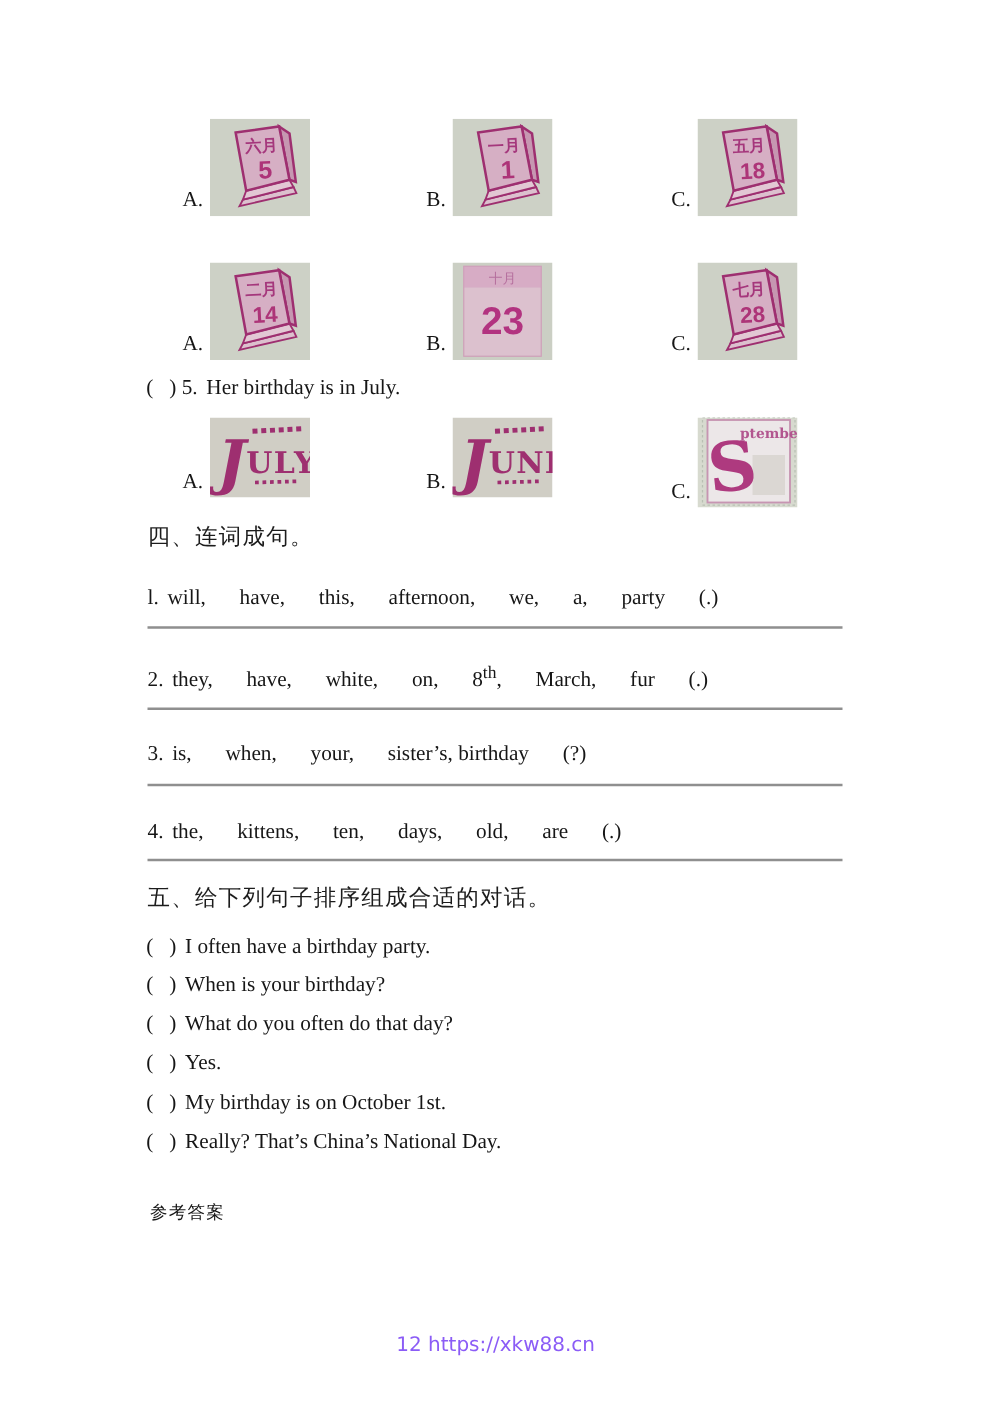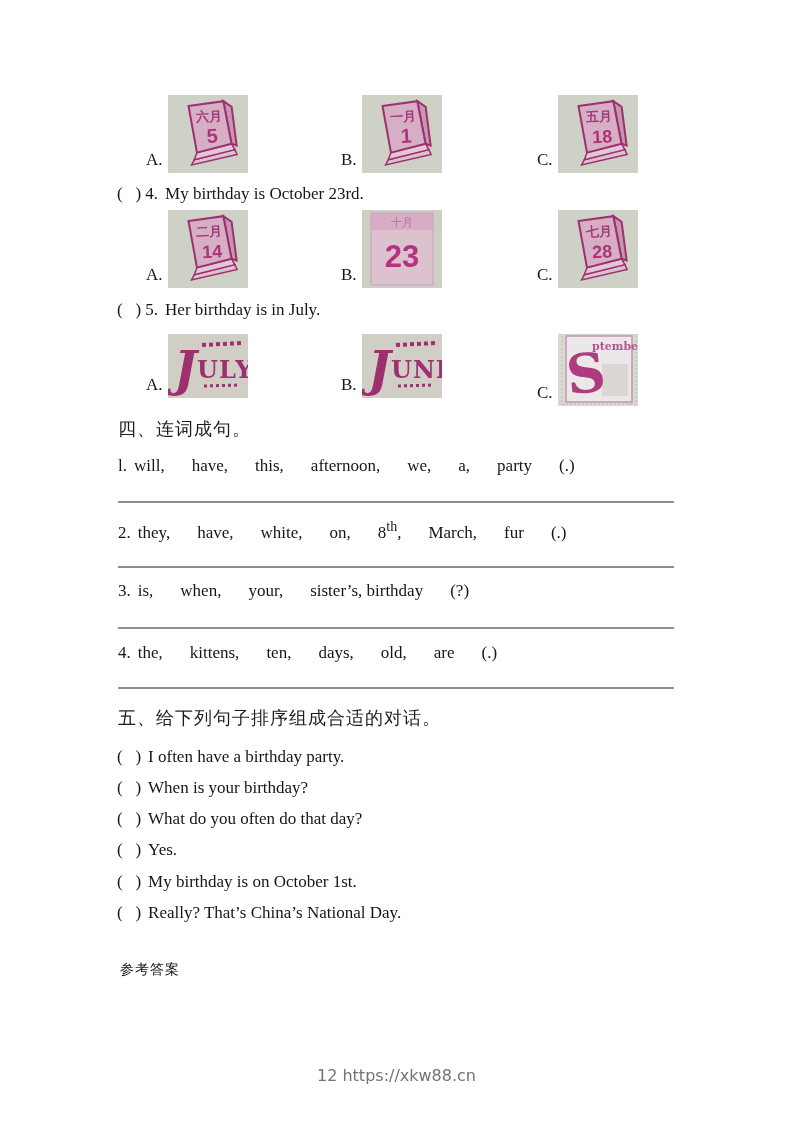--- a/index.html
+++ b/index.html
@@ -9,34 +9,34 @@
   }
   .cn { font-family:Liberation Sans, sans-serif; }
   .sec-title { position:absolute; left:118px; font-size:18px; letter-spacing:1px; color:#1c1c1c; }
   #sec4-title { top:417px; }
   #sec5-title { top:706px; }
   .question { position:absolute; left:117px; font-size:17px; }
   #question-4 { top:184px; }
   #question-5 { top:300px;text-align:center; }
   .pre { white-space:pre; }
   .prefix { margin-right:7px; }
-  .word-line { position:absolute; left:118px; font-size:17px; white-space:nowrap; }
+  .word-line { position:absolute; left:118px; font-size:17px; white-space:nowrap;margin-top:12px; }
   .word { margin-right:27px; }
   .word:last-child { margin-right:0; }
   .num { margin-right:7px; }
   sup { font-size:14px; }
   .rule { position:absolute; left:118px; width:556px; height:2px; background:#8f8f8f; }
   .dialogue { position:absolute; left:117px; font-size:17px; }
   .option { position:absolute; display:flex; align-items:flex-end; }
   .opt-label { font-size:17px; margin-right:5px; padding-bottom:3px; }
   .cal { display:block; line-height:0; }
   #answers-header { position:absolute; left:120px; top:961px; font-size:14px; letter-spacing:1px; }
   .footer {
     position:absolute; top:1066px; left:0; width:100%; text-align:center;
-    font-family:"DejaVu Sans","Liberation Sans",sans-serif; font-size:16px; color:#737373;
+    font-family:"DejaVu Sans","Liberation Sans",sans-serif; font-size:16px; color:#8b5cf6;
   }
 </style>
 </head>
 <body>
 
 <div class="page">
 
   <div id="options-layer">
       <div class="option" style="top: 95px; left: 146px;">
         <span class="opt-label">A.</span>
@@ -144,23 +144,20 @@
     <rect x="0" y="0" width="80" height="72" fill="#d7dacf"></rect>
     <rect x="4" y="0" width="74" height="70" fill="none" stroke="#b9c0b4" stroke-width="1" stroke-dasharray="2 2"></rect>
     <rect x="8" y="2" width="66" height="66" fill="#ece7e8" stroke="#c795b2" stroke-width="1.5"></rect>
     <rect x="44" y="30" width="26" height="32" fill="#dbd7d3"></rect>
     <text x="8" y="58" font-size="54" font-weight="bold" fill="#ae3a7f" transform="rotate(-6 30 36)" font-family="'DejaVu Serif',serif">S</text>
     <text x="34" y="16" font-size="11" font-weight="bold" fill="#b2568f" font-family="'DejaVu Serif',serif">ptember</text>
   </svg></span>
       </div>
     </div>
 
-  <div class="question" id="question-4">
-    <span class="pre prefix">(   ) 4.</span><span>My birthday is October 23rd.</span>
-  </div>
   <div class="question" id="question-5">
     <span class="pre prefix">(   ) 5.</span><span>Her birthday is in July.</span>
   </div>
 
   <div class="sec-title cn" id="sec4-title">四、连词成句。</div>
   <div id="section4-items">
       <div class="word-line" style="top: 456px;"><span class="num">l.</span><span class="word">will,</span><span class="word">have,</span><span class="word">this,</span><span class="word">afternoon,</span><span class="word">we,</span><span class="word">a,</span><span class="word">party</span><span class="word">(.)</span></div>
       <div class="rule" style="top: 501px;"></div>
       <div class="word-line" style="top: 519px;"><span class="num">2.</span><span class="word">they,</span><span class="word">have,</span><span class="word">white,</span><span class="word">on,</span><span class="word">8<sup>th</sup>,</span><span class="word">March,</span><span class="word">fur</span><span class="word">(.)</span></div>
       <div class="rule" style="top: 566px;"></div>

